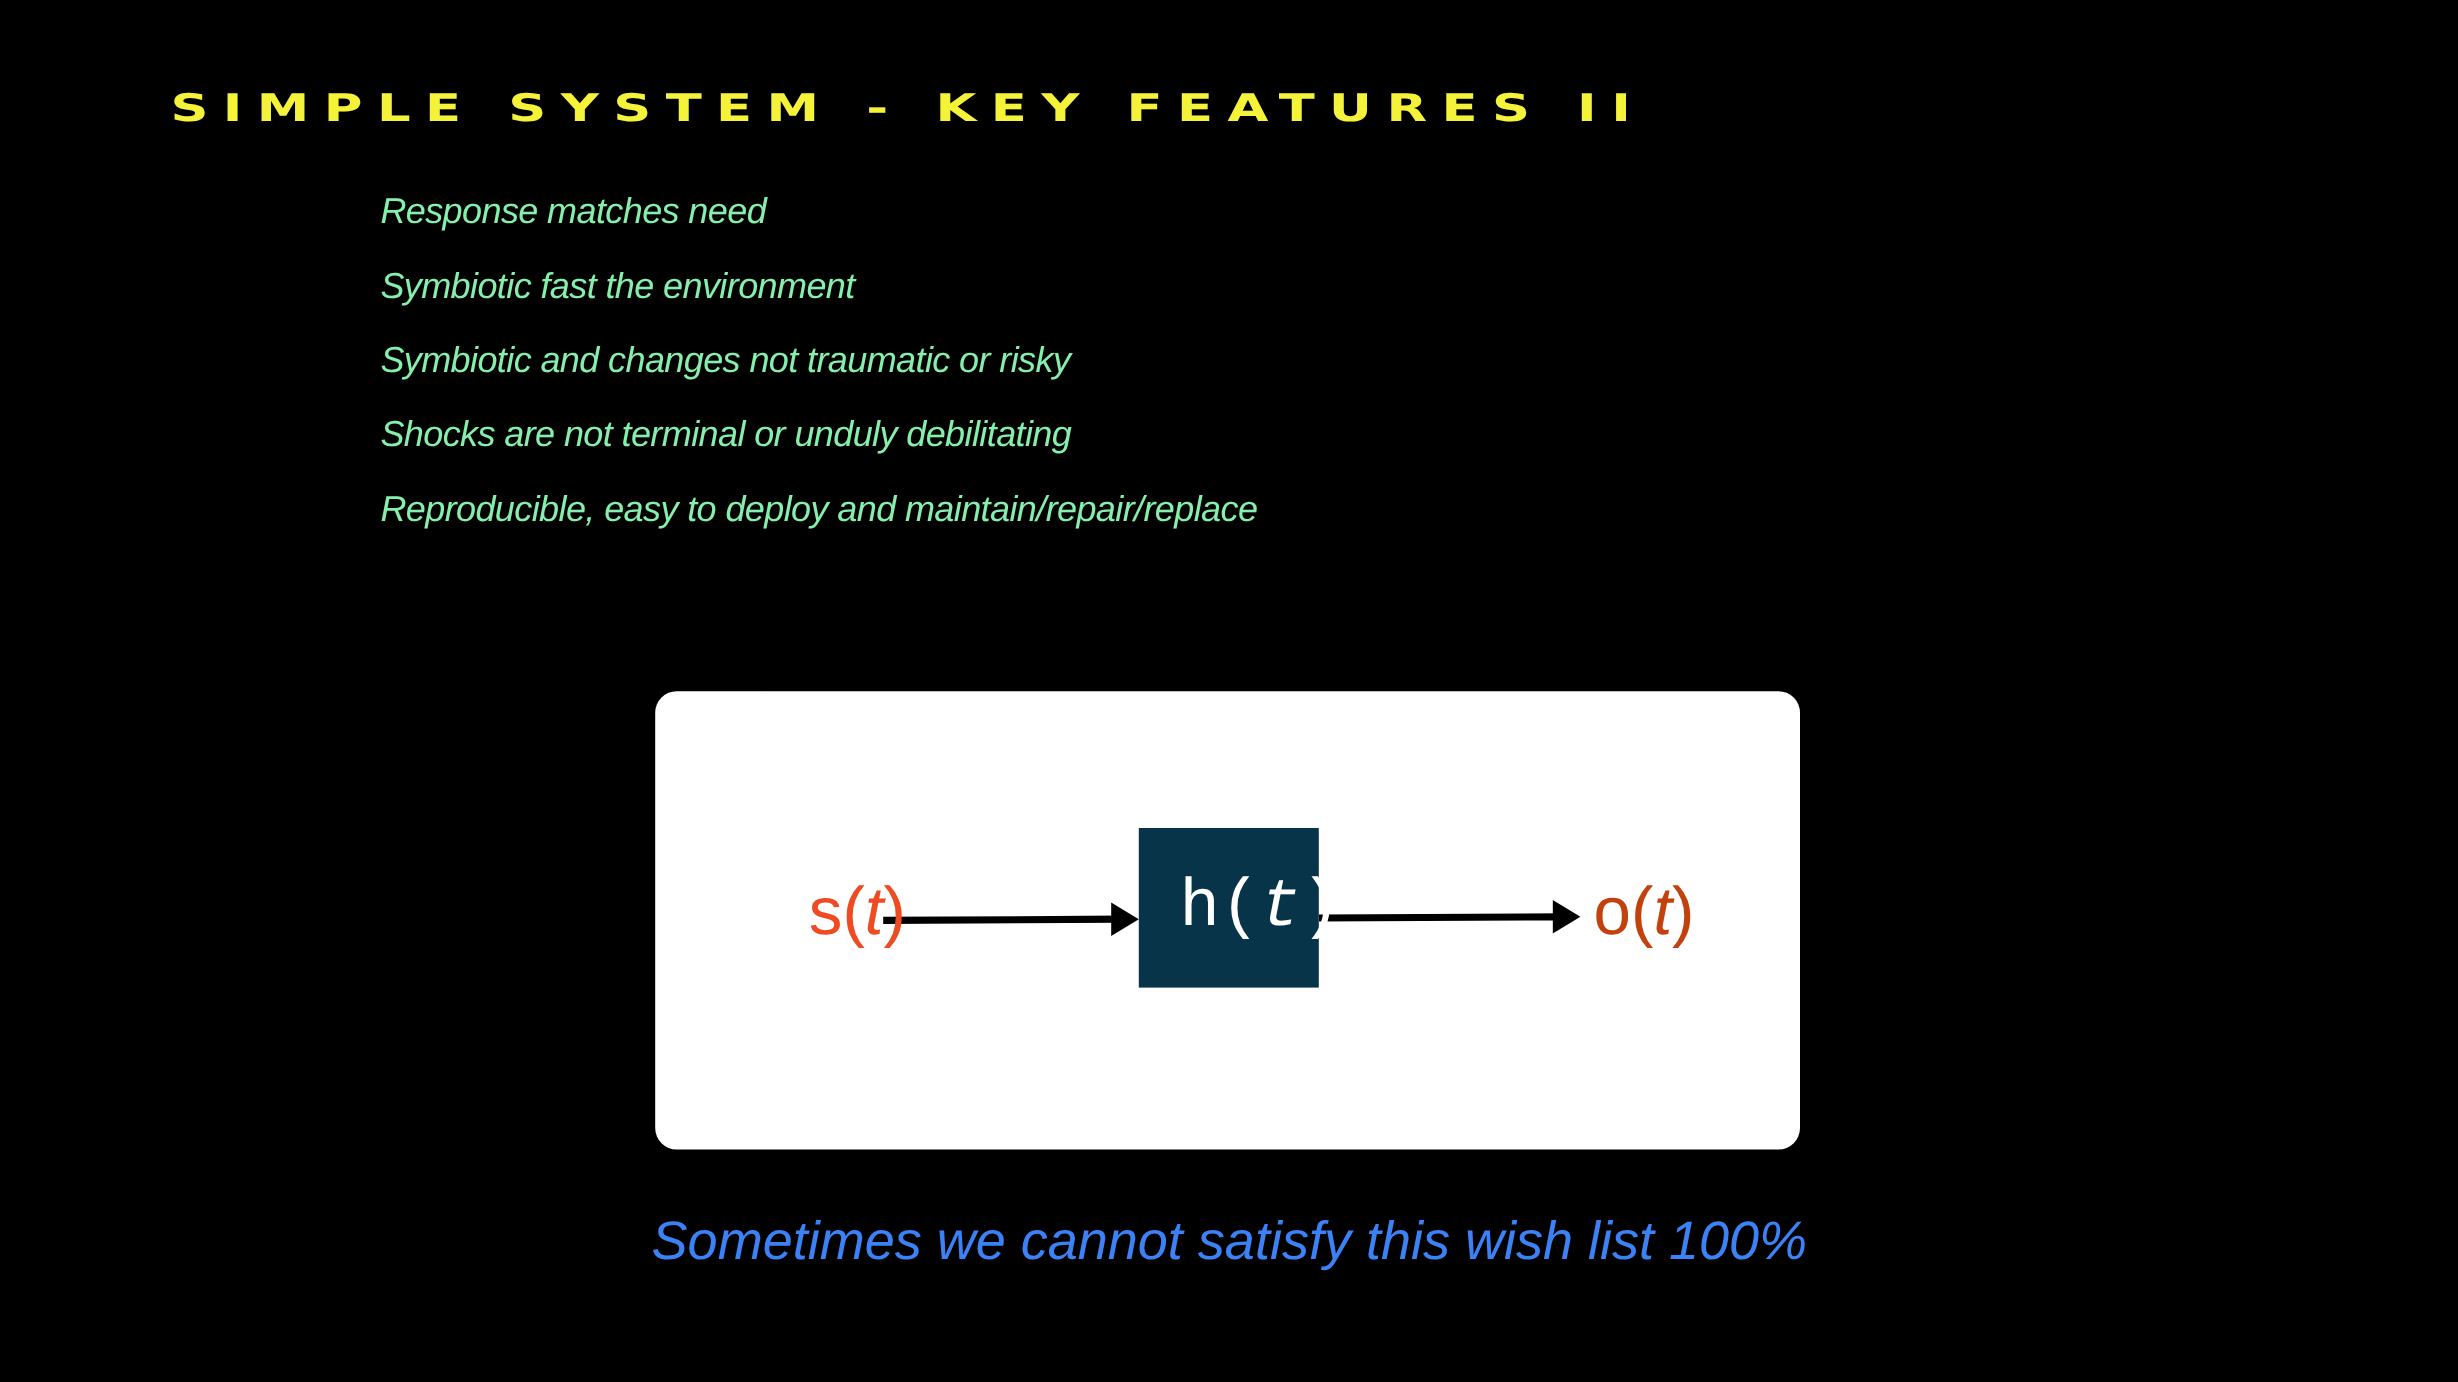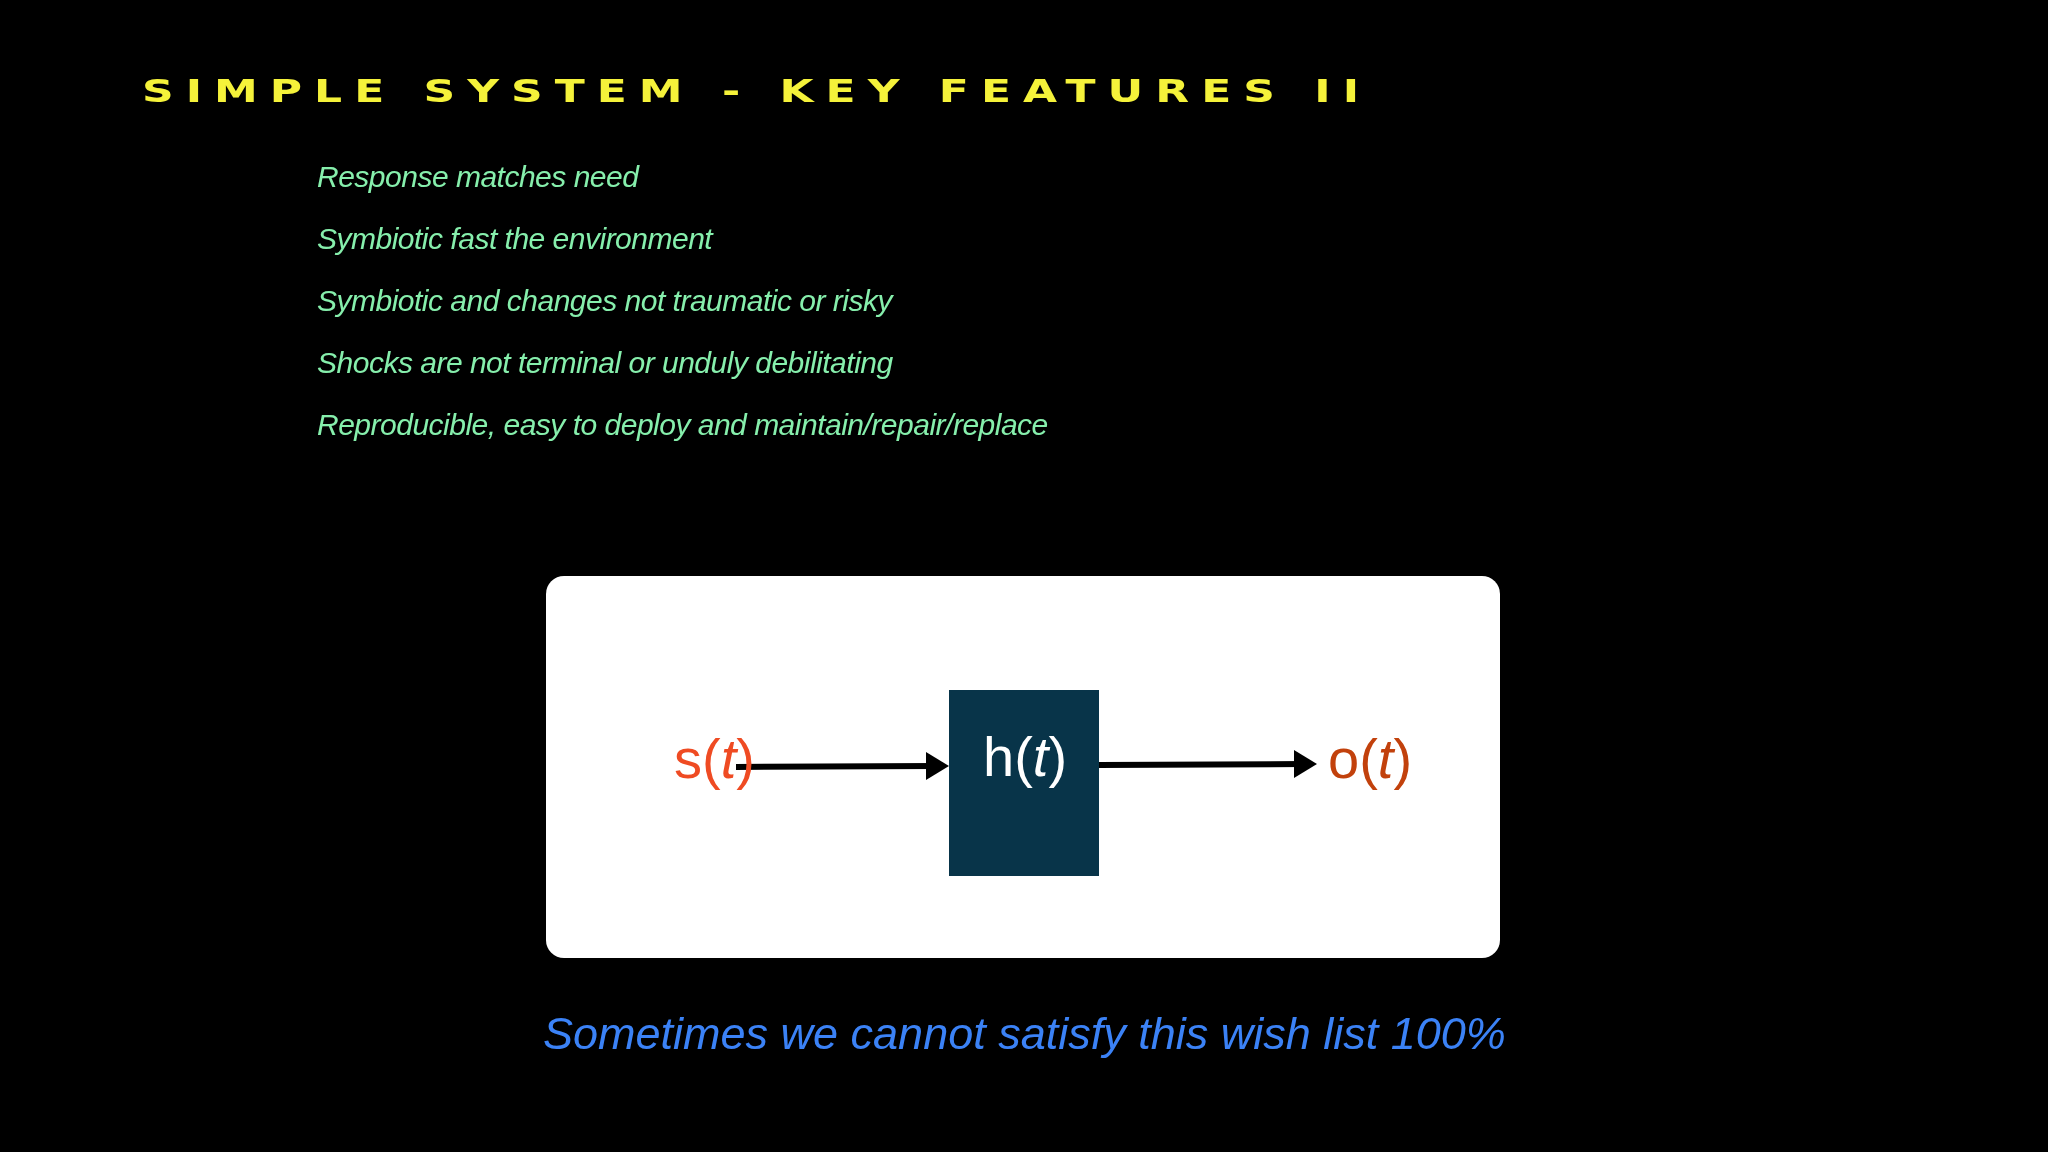--- a/index.html
+++ b/index.html
@@ -5,21 +5,21 @@
   html,body{margin:0;padding:0;background:#000;}
   body{width:2048px;height:1152px;position:relative;overflow:hidden;font-family:"Liberation Sans",sans-serif;color:#fff;}
   .title{position:absolute;left:142px;top:72px;font-family:"DejaVu Sans",sans-serif;font-size:44px;font-weight:bold;letter-spacing:12px;color:#f5f23a;text-transform:uppercase;white-space:nowrap;transform:scaleY(0.72);transform-origin:left top;}
   .bullets{position:absolute;left:317px;top:146px;margin:0;padding:0;list-style:none;}
   .bullets li{font-size:30px;line-height:62px;color:#86efac;white-space:nowrap;letter-spacing:-0.5px;font-style:italic;}
   .card{position:absolute;left:546px;top:576px;width:954px;height:382px;background:#fff;border-radius:18px;}
   .lbl{position:absolute;font-size:56px;top:150px;white-space:nowrap;}
   .lbl i{font-style:italic;}
   .s{left:88px;color:#ef4b23;margin-left:40px;}
   .o{left:782px;color:#c2410c;}
-  .box{position:absolute;left:403px;top:114px;width:150px;height:186px;background:#083449;}
+  .box{position:absolute;left:403px;top:114px;width:150px;height:133px;background:#083449;font-family:Liberation Mono, monospace;}
   .box .h{position:absolute;left:34px;top:34px;font-size:56px;color:#fff;white-space:nowrap;}
   svg.arrows{position:absolute;left:0;top:0;}
   .caption{position:absolute;left:543px;top:1008px;font-size:45px;font-style:italic;color:#3b82f6;white-space:nowrap;}
 </style>
 </head>
 <body>
 
 <div class="title">Simple System - Key Features II</div>
 
 <ul class="bullets">

